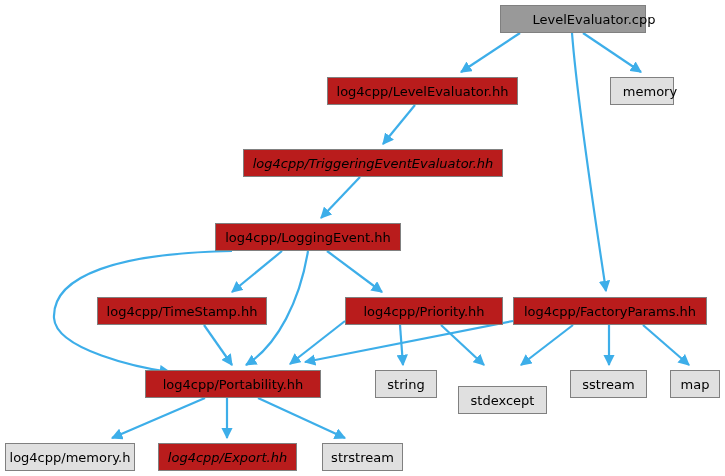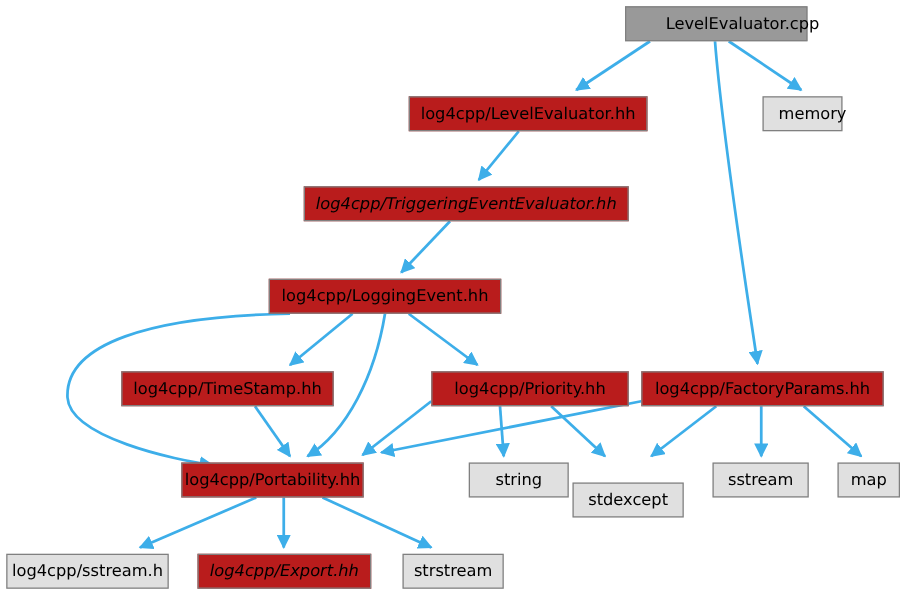--- a/index.html
+++ b/index.html
@@ -93,37 +93,37 @@
       </div>
       <div class="node white" style="left: 97px; top: 297px; width: 170px; height: 28px;">
         <span class="node-label">log4cpp/TimeStamp.hh</span>
       </div>
       <div class="node white" style="left: 345px; top: 297px; width: 158px; height: 28px;">
         <span class="node-label">log4cpp/Priority.hh</span>
       </div>
       <div class="node white" style="left: 513px; top: 297px; width: 194px; height: 28px;">
         <span class="node-label">log4cpp/FactoryParams.hh</span>
       </div>
-      <div class="node white" style="left: 145px; top: 370px; width: 146px; height: 28px;">
+      <div class="node white" style="left: 145px; top: 370px; width: 176px; height: 28px;">
         <span class="node-label">log4cpp/Portability.hh</span>
       </div>
-      <div class="node grey" style="left: 375px; top: 370px; width: 80px; height: 28px;">
+      <div class="node grey" style="left: 375px; top: 370px; width: 62px; height: 28px;">
         <span class="node-label">string</span>
       </div>
       <div class="node grey" style="left: 458px; top: 370px; width: 89px; height: 28px; margin-top: 16px;">
         <span class="node-label">stdexcept</span>
       </div>
       <div class="node grey" style="left: 570px; top: 370px; width: 77px; height: 28px;">
         <span class="node-label">sstream</span>
       </div>
       <div class="node grey" style="left: 670px; top: 370px; width: 50px; height: 28px;">
         <span class="node-label">map</span>
       </div>
       <div class="node grey" style="left: 5px; top: 443px; width: 130px; height: 28px;">
-        <span class="node-label">log4cpp/sstream.h</span>
+        <span class="node-label">log4cpp/memory.h</span>
       </div>
       <div class="node white" style="left: 158px; top: 443px; width: 139px; height: 28px; font-style: italic;">
         <span class="node-label">log4cpp/Export.hh</span>
       </div>
       <div class="node grey" style="left: 322px; top: 443px; width: 81px; height: 28px; text-align: right;">
         <span class="node-label">strstream</span>
       </div>
     </div>
 </div>
 

